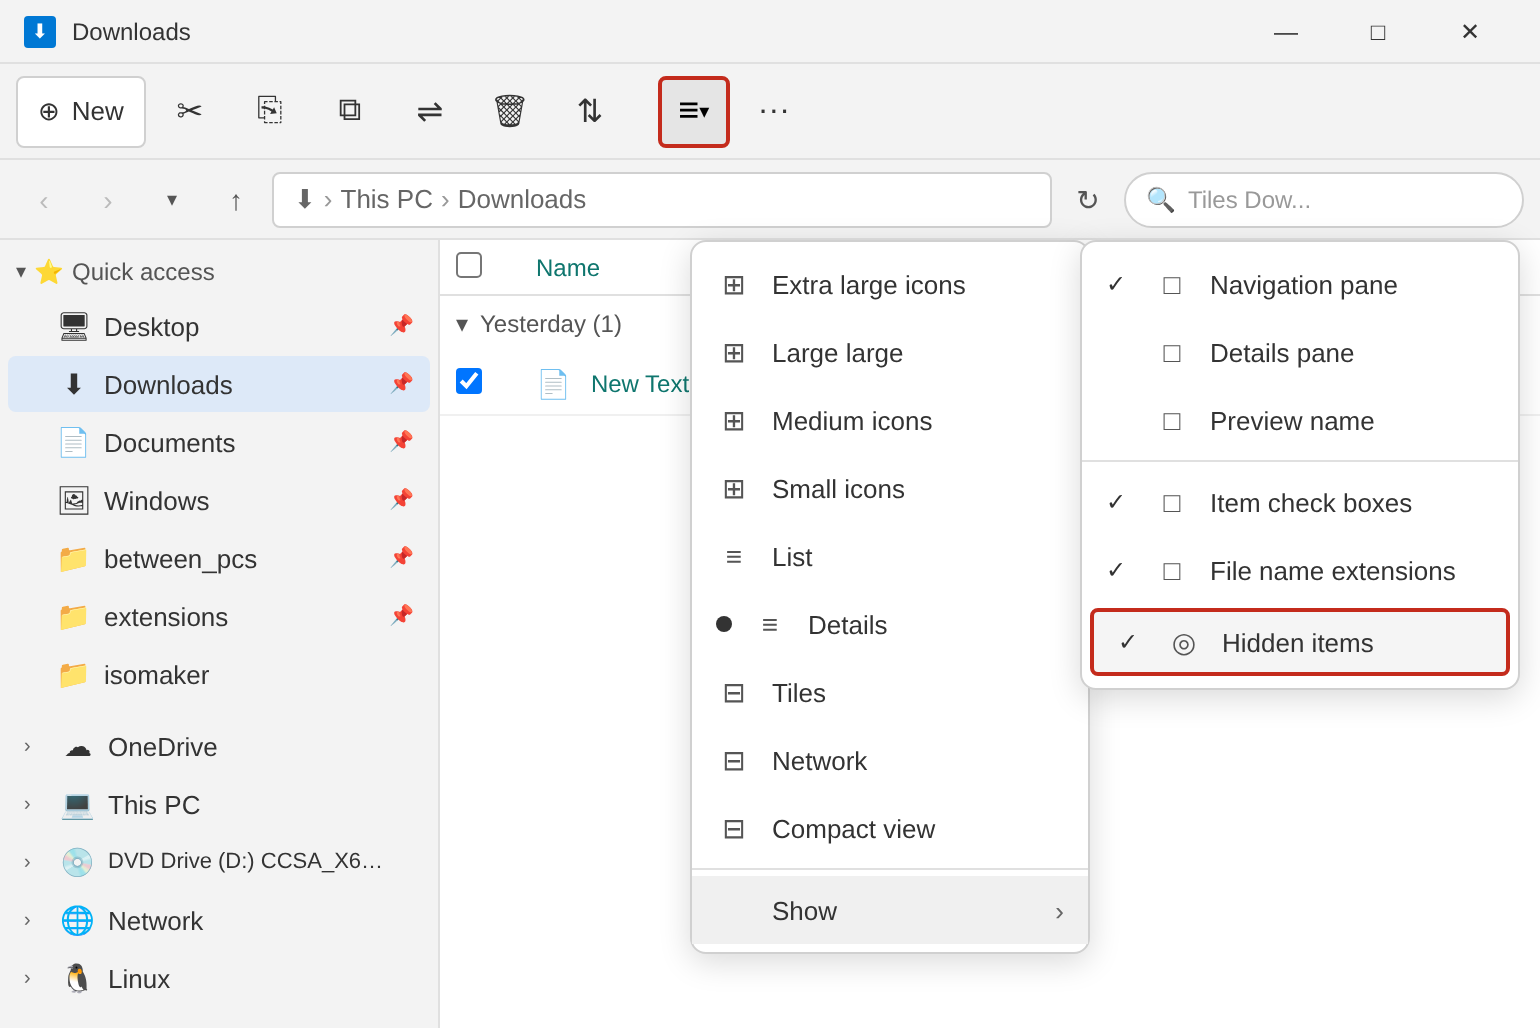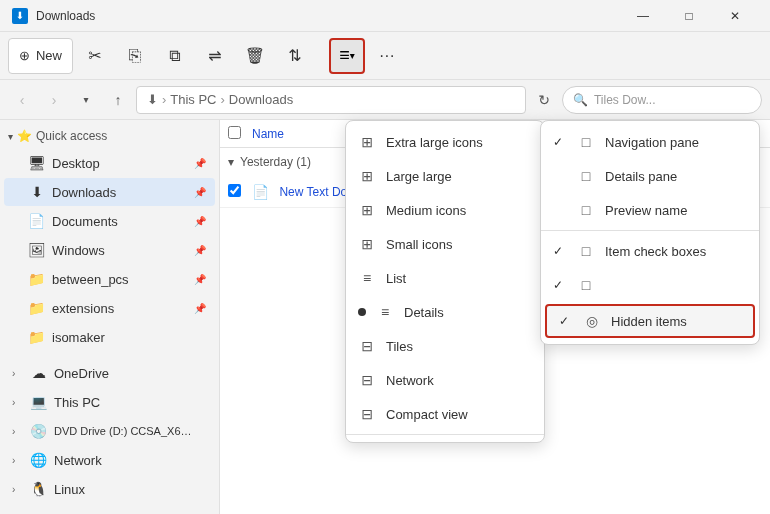--- a/index.html
+++ b/index.html
@@ -185,21 +185,21 @@
     }
     .file-table-header {
       height: 28px;
       display: flex;
       align-items: center;
       border-bottom: 1px solid #e0e0e0;
       padding: 0 8px;
       background: white;
     }
     .col-check { width: 24px; }
-    .col-name { flex: 1; font-size: 12px; color: #1d4ed8; }
+    .col-name { flex: 1; font-size: 12px; color: #0f766e; margin-left: 16px; }
     .col-modified { width: 160px; font-size: 12px; color: #555; }
     .col-type { width: 140px; font-size: 12px; color: #555; }
     .col-size { width: 80px; font-size: 12px; color: #555; }
     .file-row {
       height: 32px;
       display: flex;
       align-items: center;
       padding: 0 8px;
       border-bottom: 1px solid #f0f0f0;
       cursor: pointer;
@@ -468,20 +468,24 @@
   </div>
   <div class="menu-item">
     <span class="menu-icon">⊟</span>
     <span>Network</span>
   </div>
   <div class="menu-item">
     <span class="menu-icon">⊟</span>
     <span>Compact view</span>
   </div>
   <div class="menu-separator"></div>
+  <div class="menu-item has-arrow show-active">
+    <span class="menu-icon"> </span>
+    <span>Show</span>
+  </div>
 </div>
 
 <div class="submenu">
   <div class="menu-item">
     <span class="check-mark">✓</span>
     <span class="menu-icon">□</span>
     <span>Navigation pane</span>
   </div>
   <div class="menu-item">
     <span class="check-mark" style="visibility:hidden;">✓</span>
@@ -495,19 +499,20 @@
   </div>
   <div class="menu-separator"></div>
   <div class="menu-item">
     <span class="check-mark">✓</span>
     <span class="menu-icon">□</span>
     <span>Item check boxes</span>
   </div>
   <div class="menu-item">
     <span class="check-mark">✓</span>
     <span class="menu-icon">□</span>
+    <span>File name extensions</span>
   </div>
   <div class="menu-item red-outlined-item" style="background:#f5f5f5;">
     <span class="check-mark">✓</span>
     <span class="menu-icon">◎</span>
     <span>Hidden items</span>
   </div>
 </div>
 
 </body></html>

